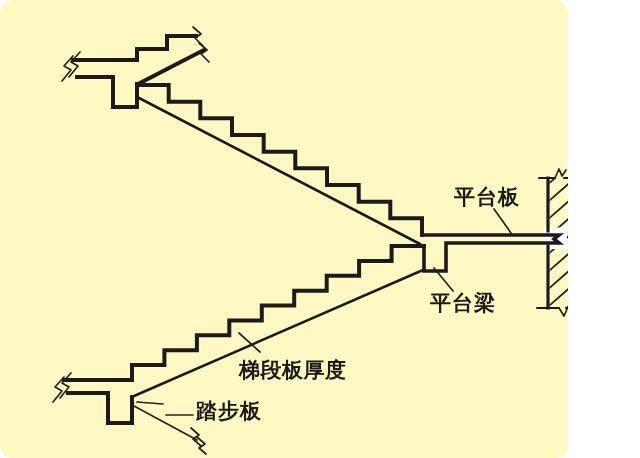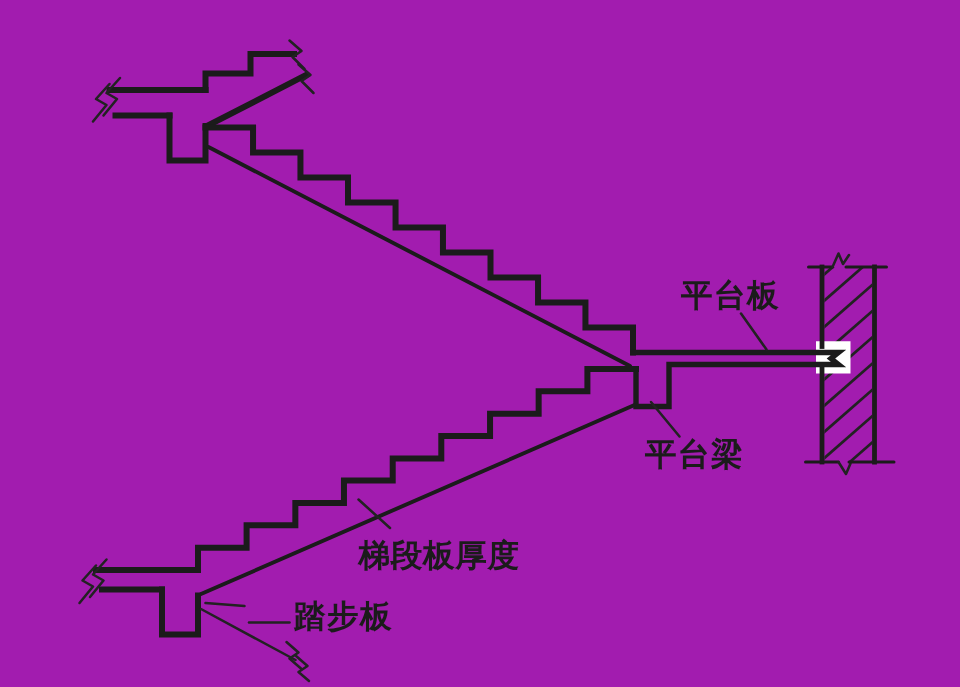--- a/index.html
+++ b/index.html
@@ -1,22 +1,23 @@
 <!DOCTYPE html>
 <html><head>
 <meta charset="utf-8">
 <style>
   html, body { margin: 0; padding: 0; background: #ffffff; }
   .canvas {
     position: relative;
-    width: 640px;
+    width: 568px;
     height: 458px;
-    background: #a21caf;
+    background: #fef9c3;
     overflow: hidden;
     font-family: "Liberation Serif", serif;
+    border-radius: 13px;
   }
   svg { display: block; }
   .thick  { fill: none; stroke: #1b1b1b; stroke-width: 4;   stroke-linejoin: miter; stroke-linecap: square; }
   .mid    { fill: none; stroke: #1b1b1b; stroke-width: 2.6; stroke-linecap: round; }
   .thin   { fill: none; stroke: #222222; stroke-width: 1.7; stroke-linecap: round; stroke-linejoin: round; }
   .hatch  { fill: none; stroke: #222222; stroke-width: 1.8; }
   .wallface { fill: none; stroke: #1b1b1b; stroke-width: 3.2; stroke-linecap: square; }
   .walledge { fill: none; stroke: #1b1b1b; stroke-width: 2;   stroke-linecap: round; }
   .landing  { fill: none; stroke: #1b1b1b; stroke-width: 3.6; stroke-linejoin: miter; stroke-linecap: square; }
   text.cjk {

